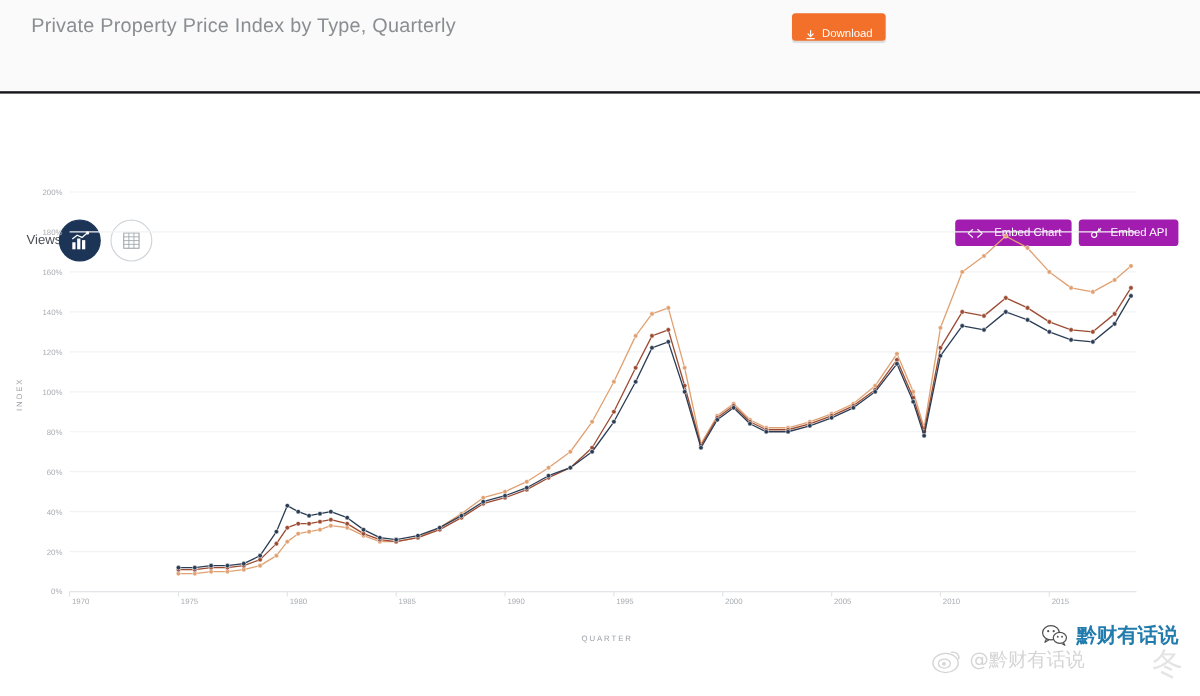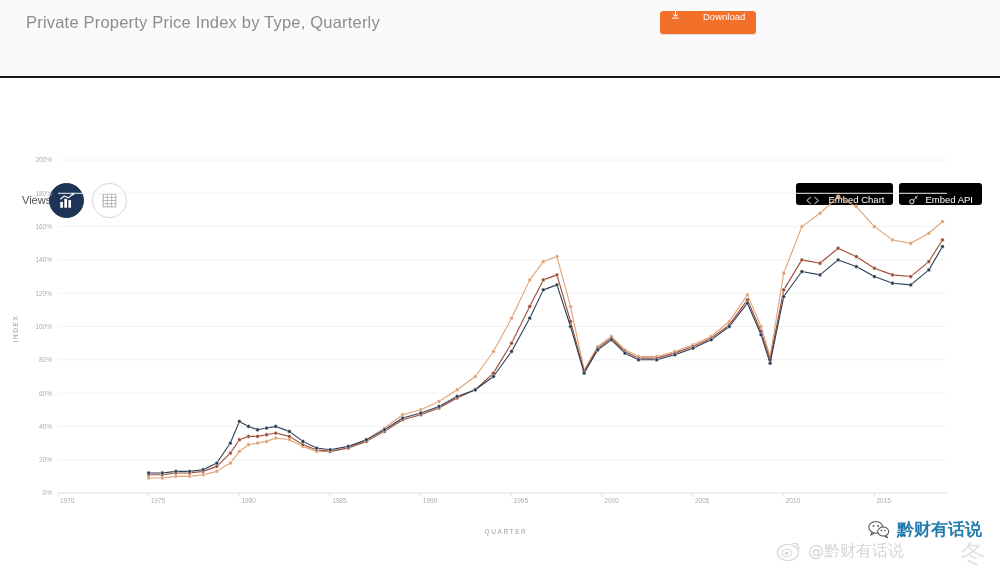--- a/index.html
+++ b/index.html
@@ -29,21 +29,21 @@
   .download-btn {
     position: absolute;
     left: 660px; top: 11px;
     height: 23px;
     padding: 0 11px;
     background: #f2702a;
     border: none; border-radius: 3px;
     color: #fff;
     font-size: 9.5px;
     font-family: "Liberation Sans", sans-serif;
-    display: flex; align-items: flex-start; gap: 23px;
+    display: flex; align-items: flex-end; gap: 5px;
     cursor: pointer;
     box-shadow: 0 1px 1px rgba(0,0,0,.12);
   }
   .download-btn .dl-ico { display: block; }
 
   
   .toolbar { position: relative; height: 66px; }
   .views-label {
     position: absolute; left: 22px; top: 116px;
     font-size: 11px; color: #4a4f55;
@@ -58,25 +58,25 @@
   .view-toggle.chart-view { left: 49px; background: #1c3557; border: 1px solid #1c3557; }
   .view-toggle.table-view { left: 92px; background: #ffffff; border: 1px solid #d2d6da; }
 
   .top-right-btns {
     position: absolute; top: 105px; right: 18px;
     display: flex; gap: 6px;
   }
   .nav-btn {
     height: 22px;
     padding: 0 9px;
-    background: #000000;
+    background: #a21caf;
     border: none; border-radius: 3px;
     color: #fff; font-size: 9.5px;
     font-family: "Liberation Sans", sans-serif;
-    display: flex; align-items: flex-end; gap: 6px;
+    display: flex; align-items: center; gap: 6px;
     cursor: pointer;
     white-space: nowrap;
   }
 
   
   .chart-wrap { position: absolute; left: 0; top: 148px; width: 1000px; height: 400px; }
   .chart-svg { display: block; }
   .ytick, .xtick {
     font-size: 6.5px;
     fill: #a9adb2;
@@ -98,21 +98,21 @@
     position: absolute; right: 18px; top: 518px;
     display: flex; align-items: center; gap: 7px;
     color: #0369a1;
     font-size: 17px;
     font-family: "DejaVu Sans", sans-serif;
     font-weight: bold;
     opacity: .88;
   }
   .wm-weibo {
     position: absolute; right: 96px; top: 540px;
-    display: flex; align-items: center; gap: 6px;
+    display: flex; gap: 6px;
     color: #9a9a9a;
     font-size: 16px;
     font-family: "DejaVu Sans", sans-serif;
     opacity: .42;
     white-space: nowrap;
   }
   .wm-weibo-big {
     position: absolute; right: 14px; top: 536px;
     font-size: 26px; color: #b4b4b4; opacity: .35;
     font-family: "DejaVu Sans", sans-serif;

